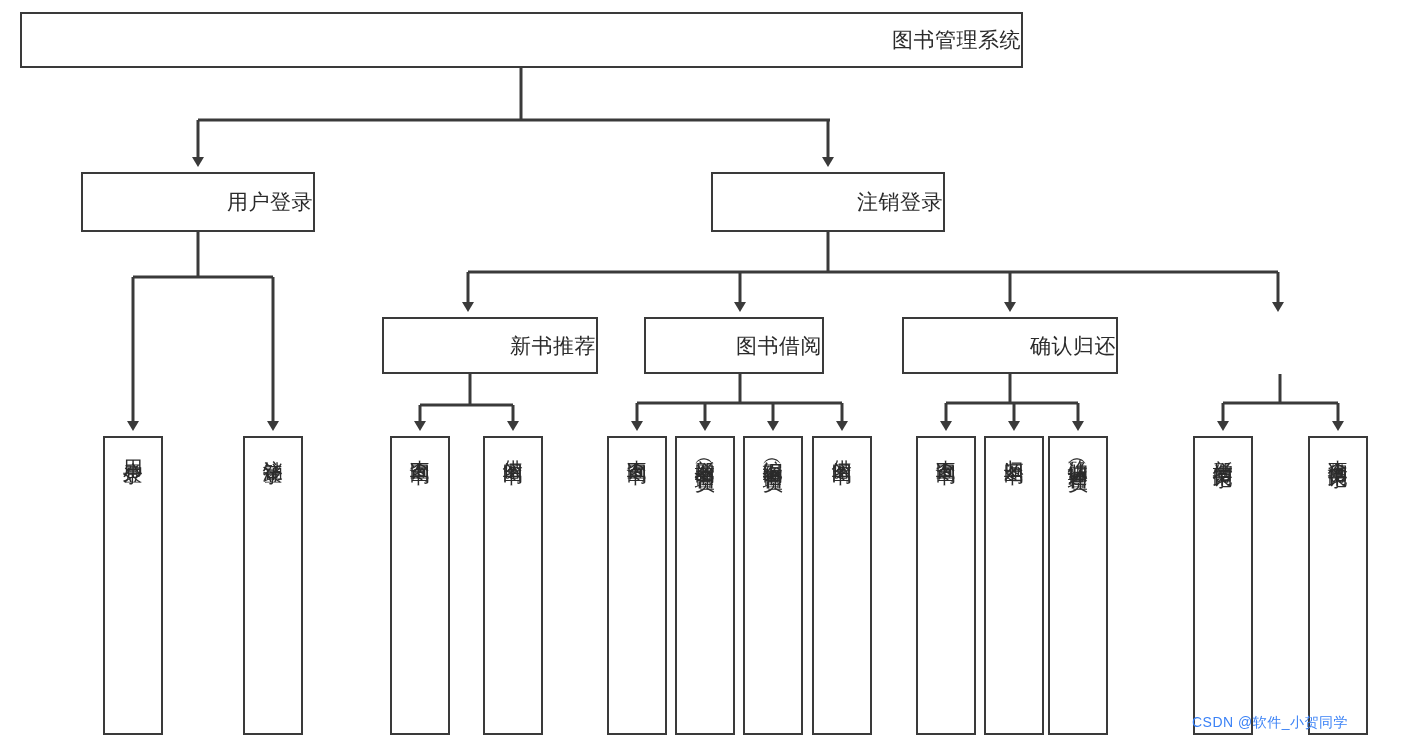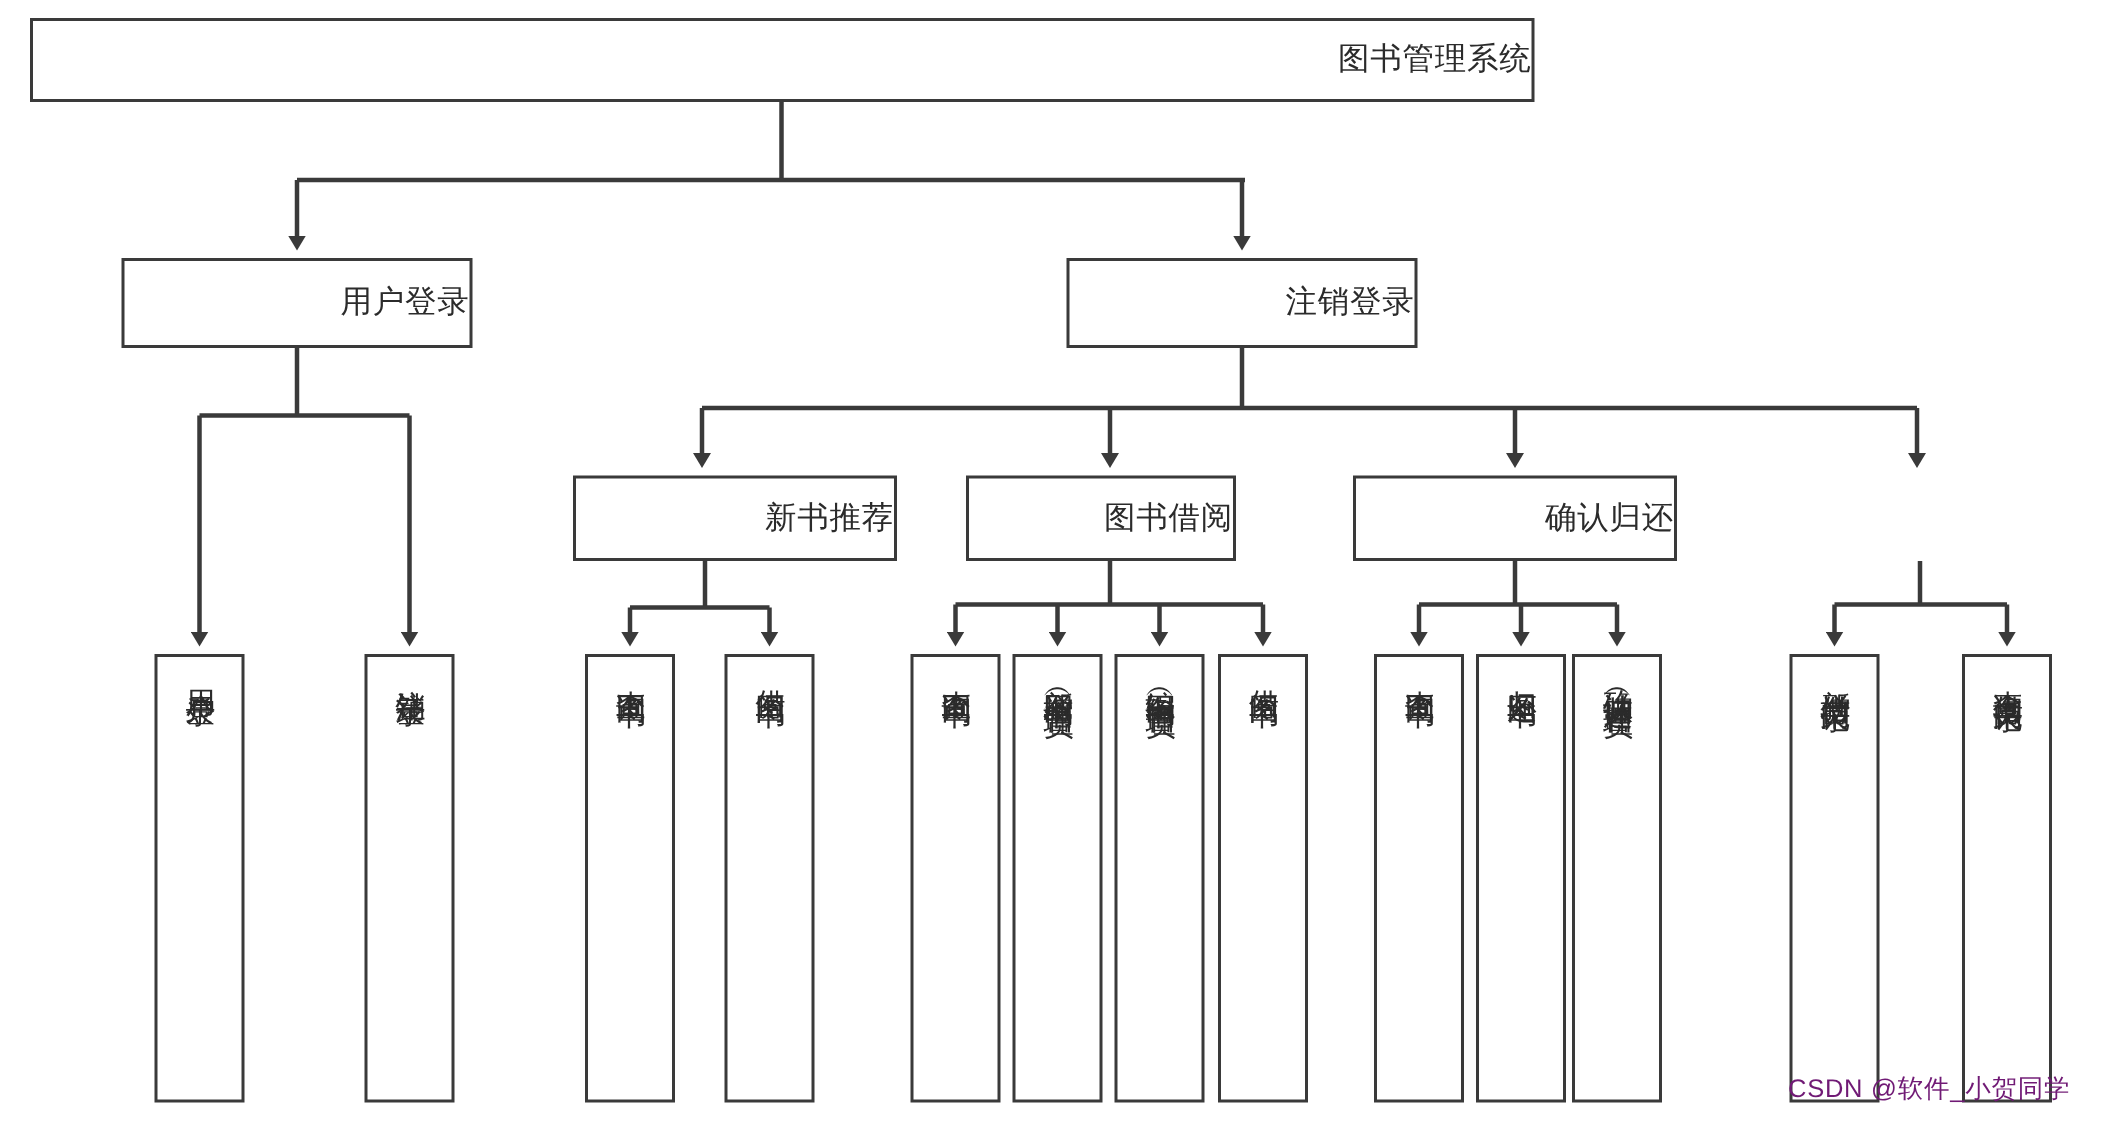--- a/index.html
+++ b/index.html
@@ -50,22 +50,22 @@
   .node.v-node .vlabel {
     writing-mode: vertical-rl;
     text-orientation: upright;
     white-space: nowrap;
   }
   .root-node {
     font-size: 22px;
   }
   .watermark {
     position: absolute;
-    color: #701a75;
-    font-size: 17px;
+    color: #3b82f6;
+    font-size: 14px;
     white-space: nowrap;
     letter-spacing: 0.5px;
   }
 </style>
 </head>
 <body>
 
 <div id="canvas">
 
   <svg id="wires" viewBox="0 0 1405 747" xmlns="http://www.w3.org/2000/svg">

